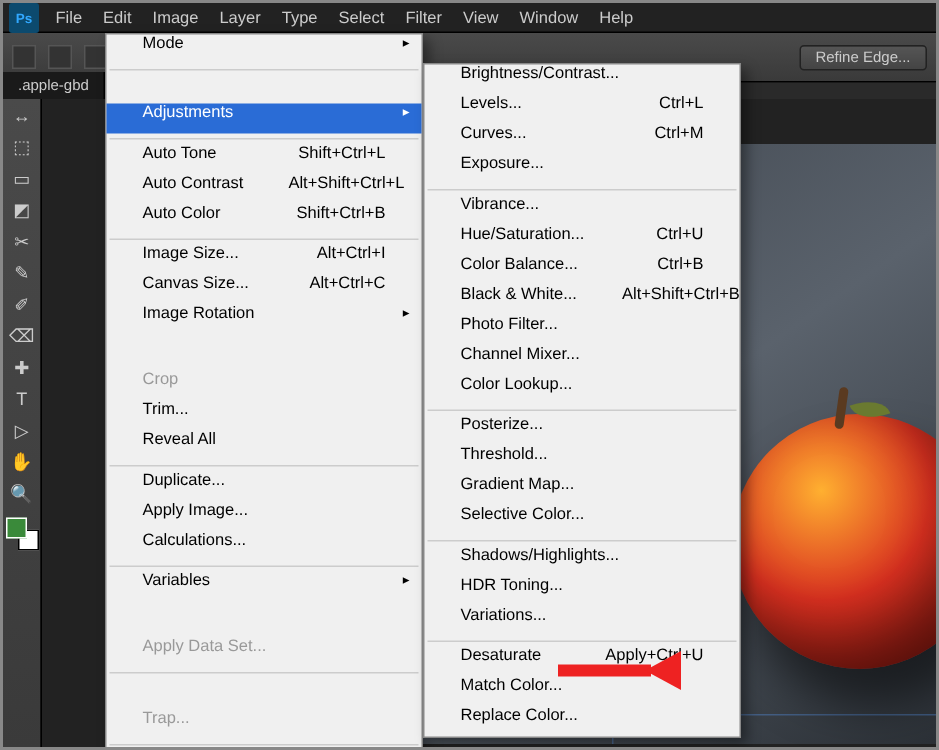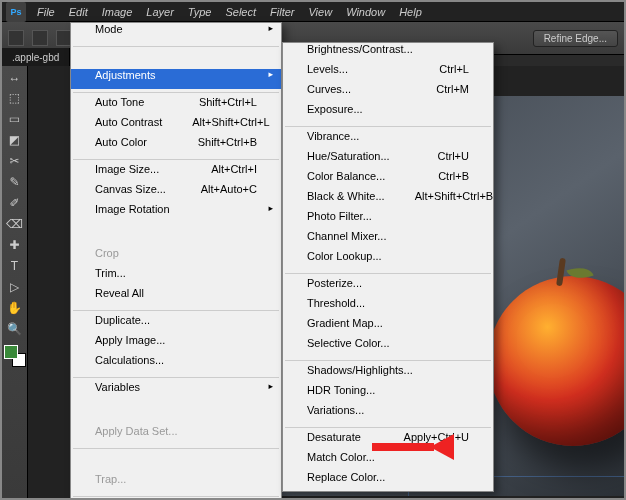--- a/index.html
+++ b/index.html
@@ -1,19 +1,19 @@
 <!DOCTYPE html>
 <html><head>
 <meta charset="utf-8">
 <style>
 * { box-sizing: border-box; margin: 0; padding: 0; font-family: "Segoe UI", Tahoma, sans-serif; }
 body { width: 626px; height: 500px; background: #111; overflow: hidden; position: relative; border: 2px solid #888; }
 .topbar { display: flex; align-items: center; height: 20px; background: #222; border-bottom: 1px solid #000; }
-.topbar .pslogo { width: 20px; height: 20px; background: #404040; color: #31a8ff; font-size: 9px; font-weight: bold; display: flex; align-items: center; justify-content: center; border-radius: 2px; margin: 0 4px; }
-.topbar .mitem { color: #ccc; font-size: 11px; padding: 0 7px; line-height: 20px; cursor: default; font-style: italic; }
+.topbar .pslogo { width: 20px; height: 20px; background: #0c4a6e; color: #31a8ff; font-size: 9px; font-weight: bold; display: flex; align-items: center; justify-content: center; border-radius: 2px; margin: 0 4px; }
+.topbar .mitem { color: #ccc; font-size: 11px; padding: 0 7px; line-height: 20px; cursor: default; }
 .optbar { height: 22px; background: linear-gradient(#4a4a4a,#3a3a3a); border-bottom: 1px solid #000; display: flex; align-items: center; padding: 16px 6px; gap: 8px; }
 .optbar .ico { width: 16px; height: 16px; background: #333; border: 1px solid #555; }
 .optbar .lbl { color: #888; font-size: 10px; }
 .optbar .sel { color: #ccc; font-size: 10px; background: #2a2a2a; border: 1px solid #555; padding: 1px 6px; }
 .optbar .btn { color: #ccc; font-size: 10px; background: linear-gradient(#555,#444); border: 1px solid #222; padding: 2px 10px; border-radius: 3px; margin-left: auto; }
 .tabbar { height: 22px; background: #2a2a2a; border-bottom: 1px solid #000; display: flex; align-items: center; }
 .tab { color: #ccc; font-size: 10px; padding: 4px 10px; background: #1a1a1a; border-right: 1px solid #000; display: flex; align-items: center; gap: 6px; flex-direction: column; }
 .tab .x { color: #888; font-size: 10px; }
 .stage { position: absolute; left: 26px; top: 64px; right: 0; bottom: 0; background: #222; }
 .canvas { position: absolute; left: 180px; top: 30px; width: 420px; height: 400px; background: linear-gradient(145deg,#3a4048,#5a626c 50%,#2b3036); }
@@ -124,21 +124,21 @@
       <span>Auto Color</span>
       <span class="shortcut">Shift+Ctrl+B</span>
     </div>
   <div class="sep"></div>
   <div class="row">
       <span>Image Size...</span>
       <span class="shortcut">Alt+Ctrl+I</span>
     </div>
   <div class="row">
       <span>Canvas Size...</span>
-      <span class="shortcut">Alt+Auto+C</span>
+      <span class="shortcut">Alt+Ctrl+C</span>
     </div>
   <div class="row sub">
       <span>Image Rotation</span>
     </div>
   <div class="row disabled">
       <span>Crop</span>
     </div>
   <div class="row">
       <span>Trim...</span>
     </div>

